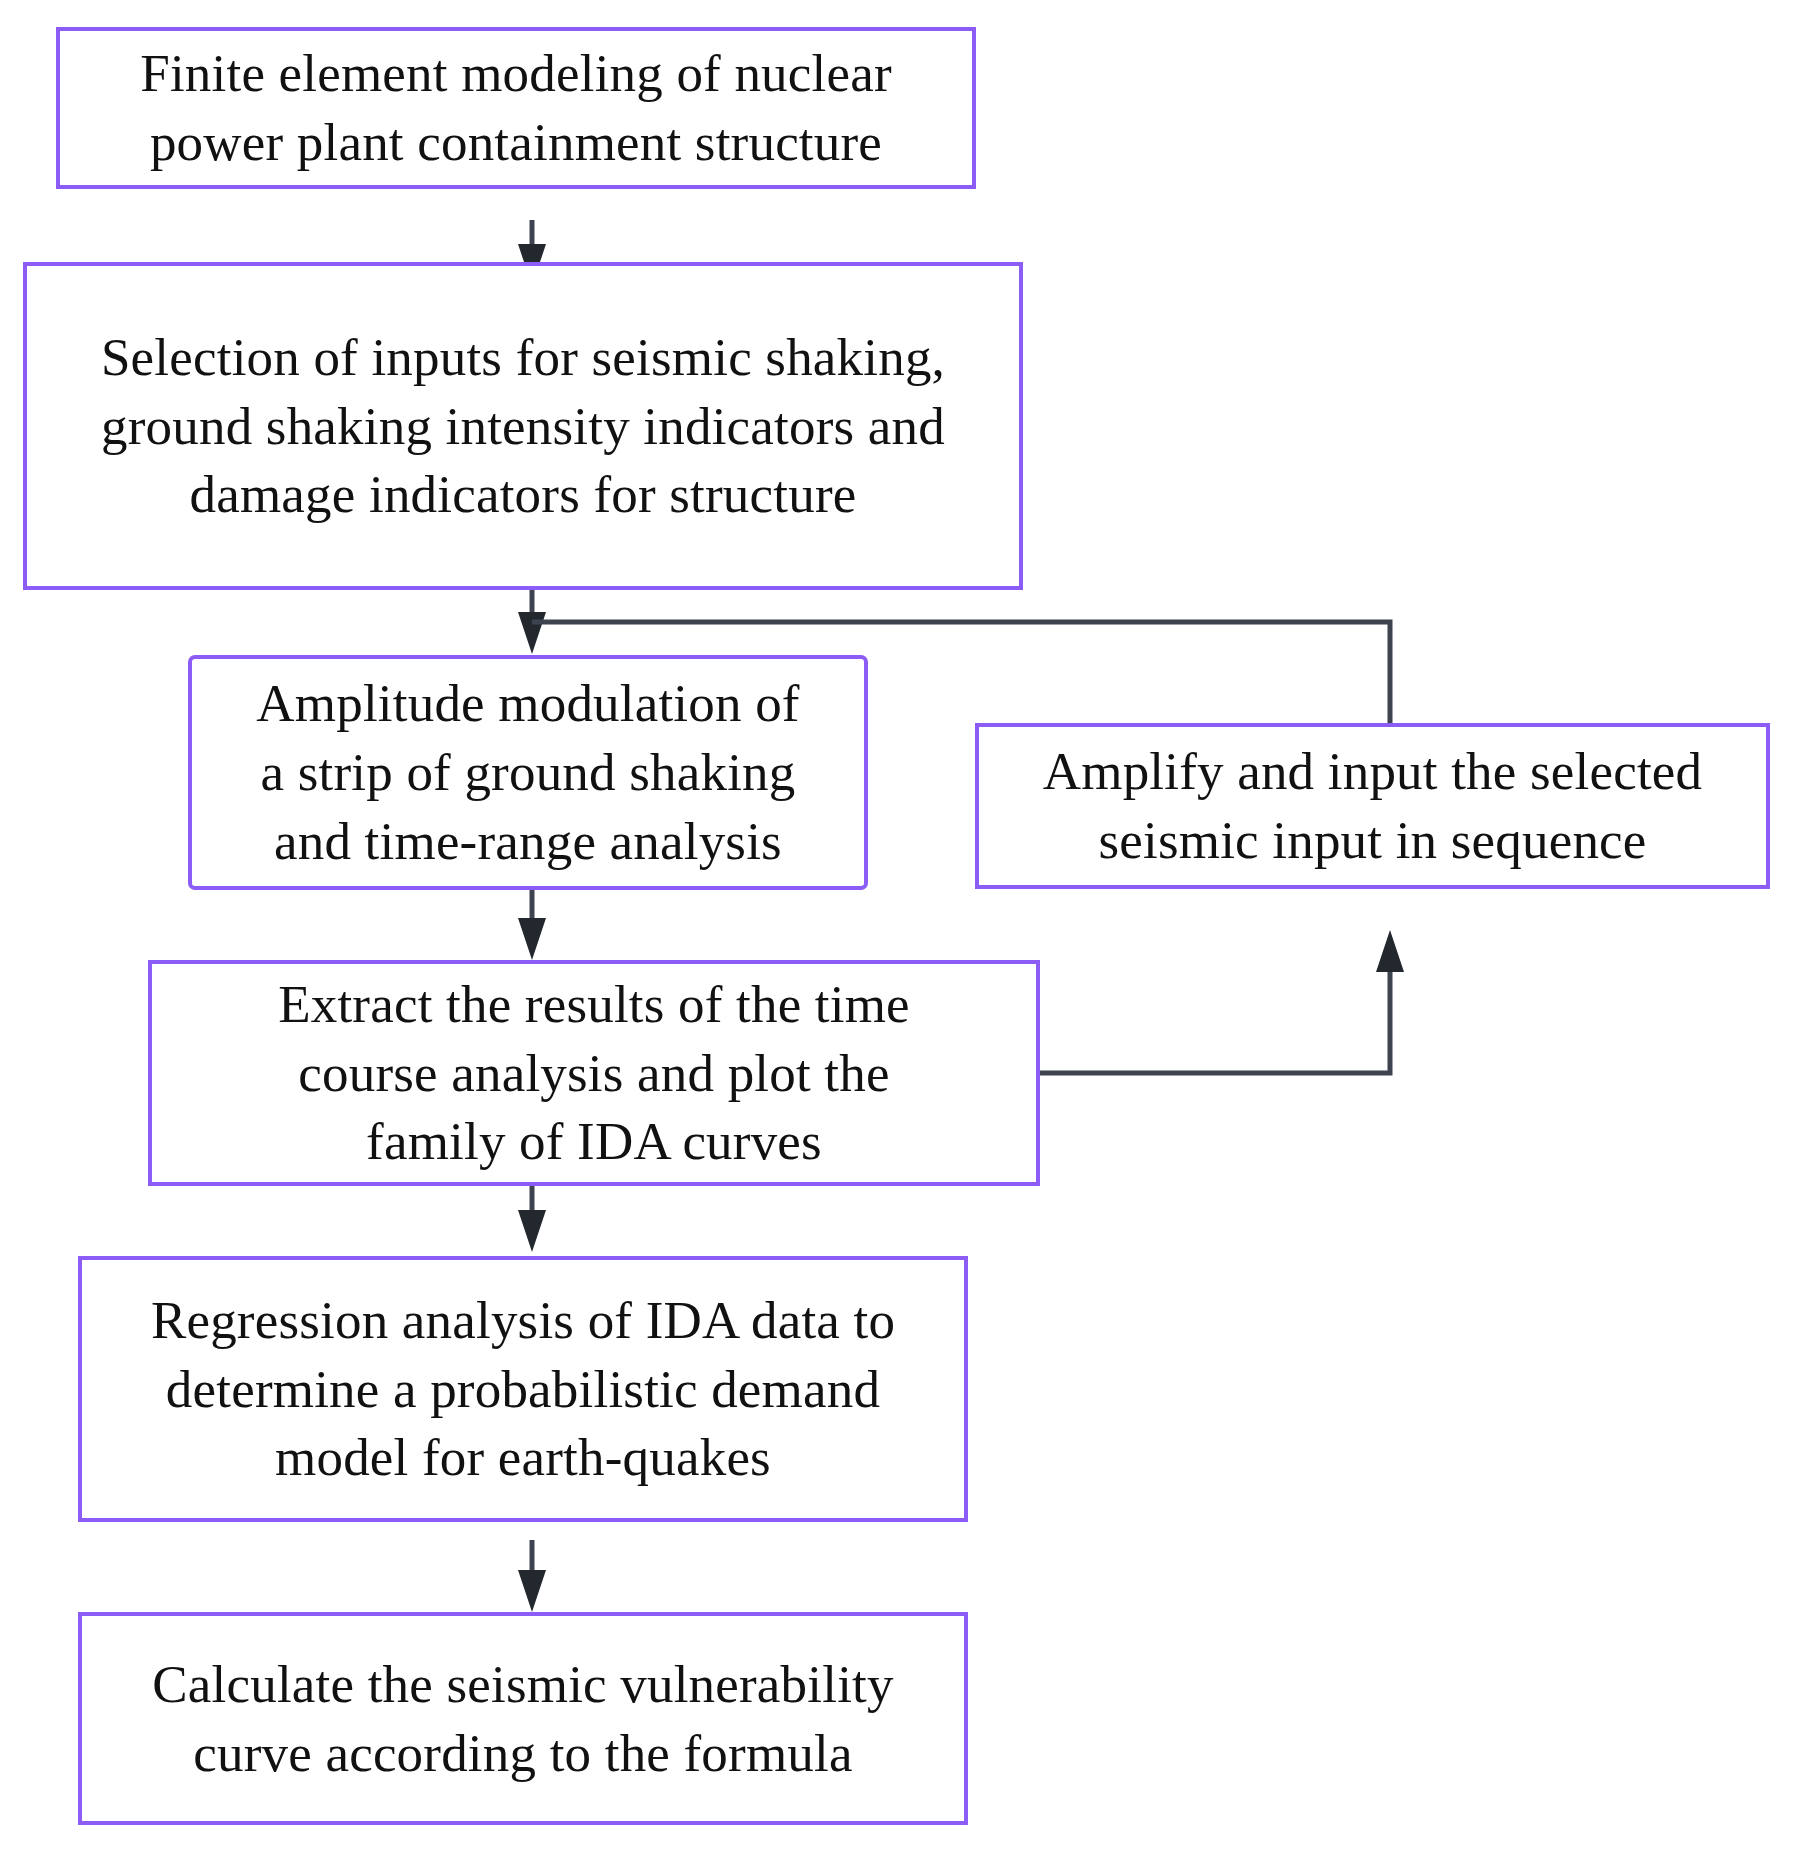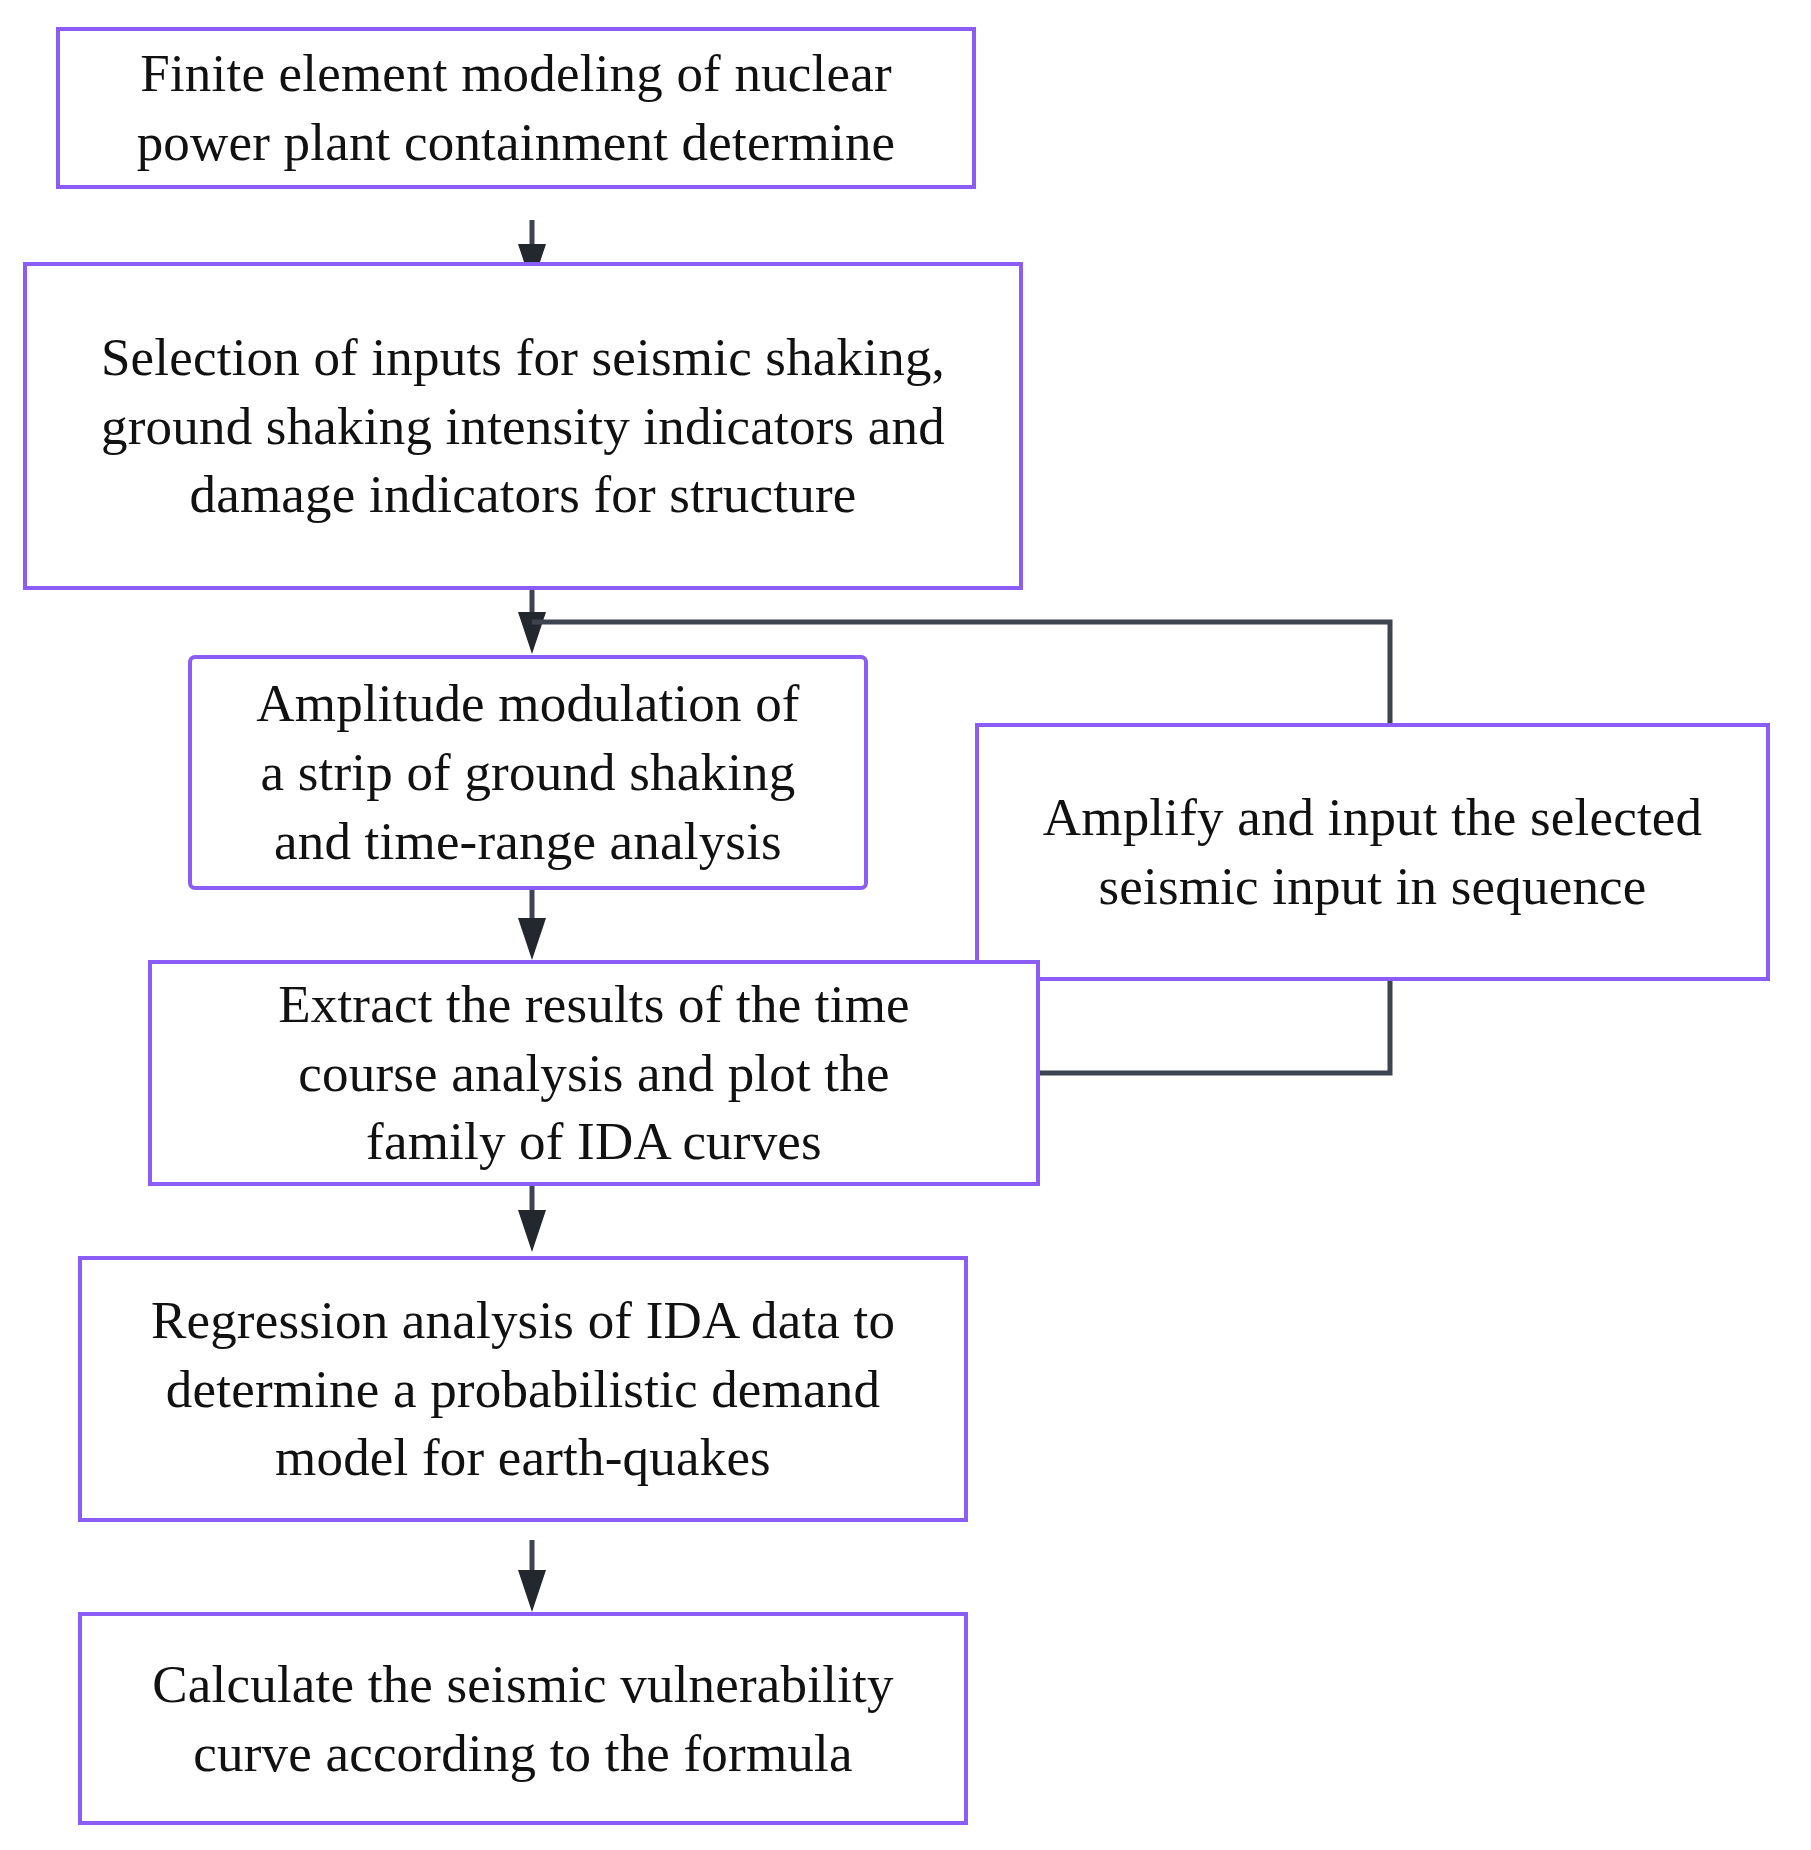--- a/index.html
+++ b/index.html
@@ -92,36 +92,36 @@
     </g>
 
     <g>
       <line x1="532" y1="1540" x2="532" y2="1570"></line>
       <polygon points="518,1570 546,1570 532,1612"></polygon>
     </g>
   </svg>
 
   <div class="node" style="left:56px; top:27px; width:920px; height:162px;">
     <span class="line">Finite element modeling of nuclear</span>
-    <span class="line">power plant containment determine</span>
+    <span class="line">power plant containment structure</span>
   </div>
 
   <div class="node" style="left:23px; top:262px; width:1000px; height:328px;">
     <span class="line">Selection of inputs for seismic shaking,</span>
     <span class="line">ground shaking intensity indicators and</span>
     <span class="line">damage indicators for structure</span>
   </div>
 
   <div class="node" style="left:188px; top:655px; width:680px; height:235px;border-radius:7px;">
     <span class="line">Amplitude modulation of</span>
     <span class="line">a strip of ground shaking</span>
     <span class="line">and time-range analysis</span>
   </div>
 
-  <div class="node" style="left:975px; top:723px; width:795px; height:258px;">
+  <div class="node" style="left:975px; top:723px; width:795px; height:166px;">
     <span class="line">Amplify and input the selected</span>
     <span class="line">seismic input in sequence</span>
   </div>
 
   <div class="node" style="left:148px; top:960px; width:892px; height:226px;">
     <span class="line">Extract the results of the time</span>
     <span class="line">course analysis and plot the</span>
     <span class="line">family of IDA curves</span>
   </div>
 

